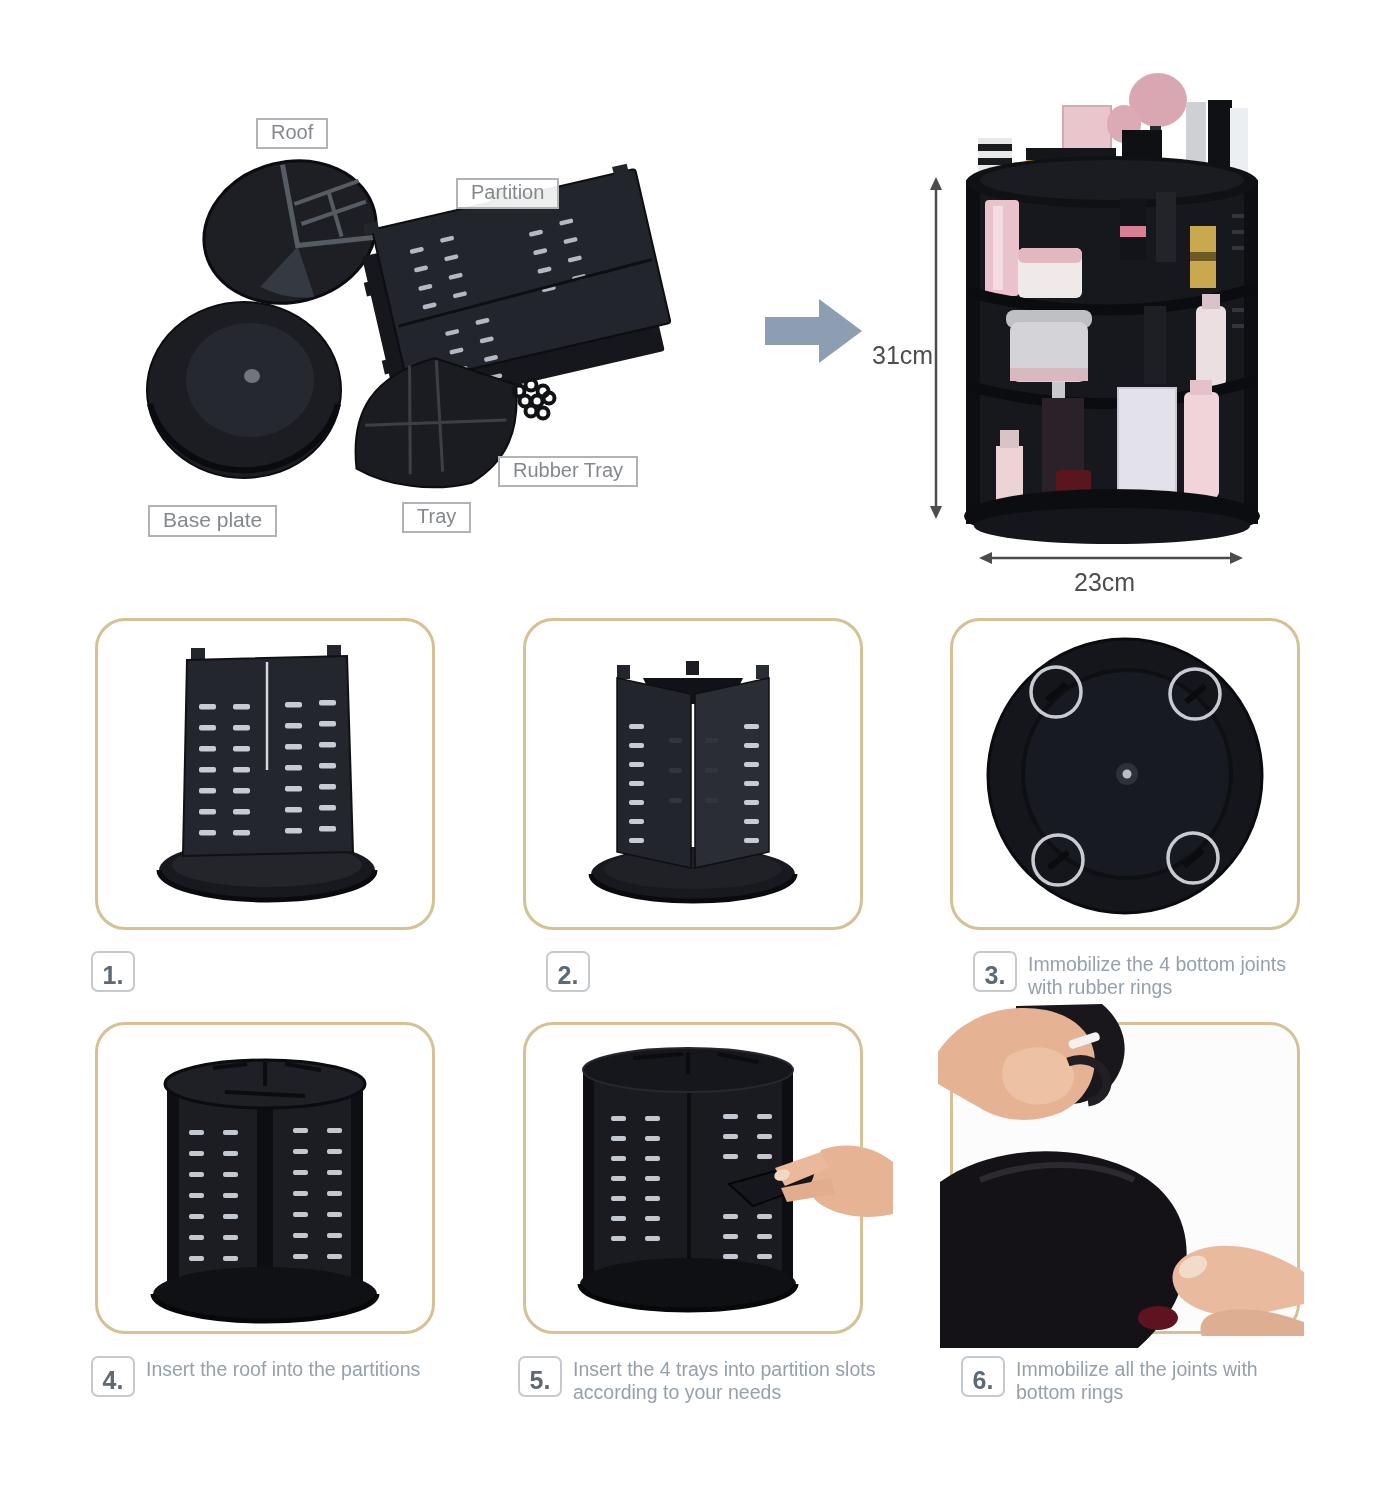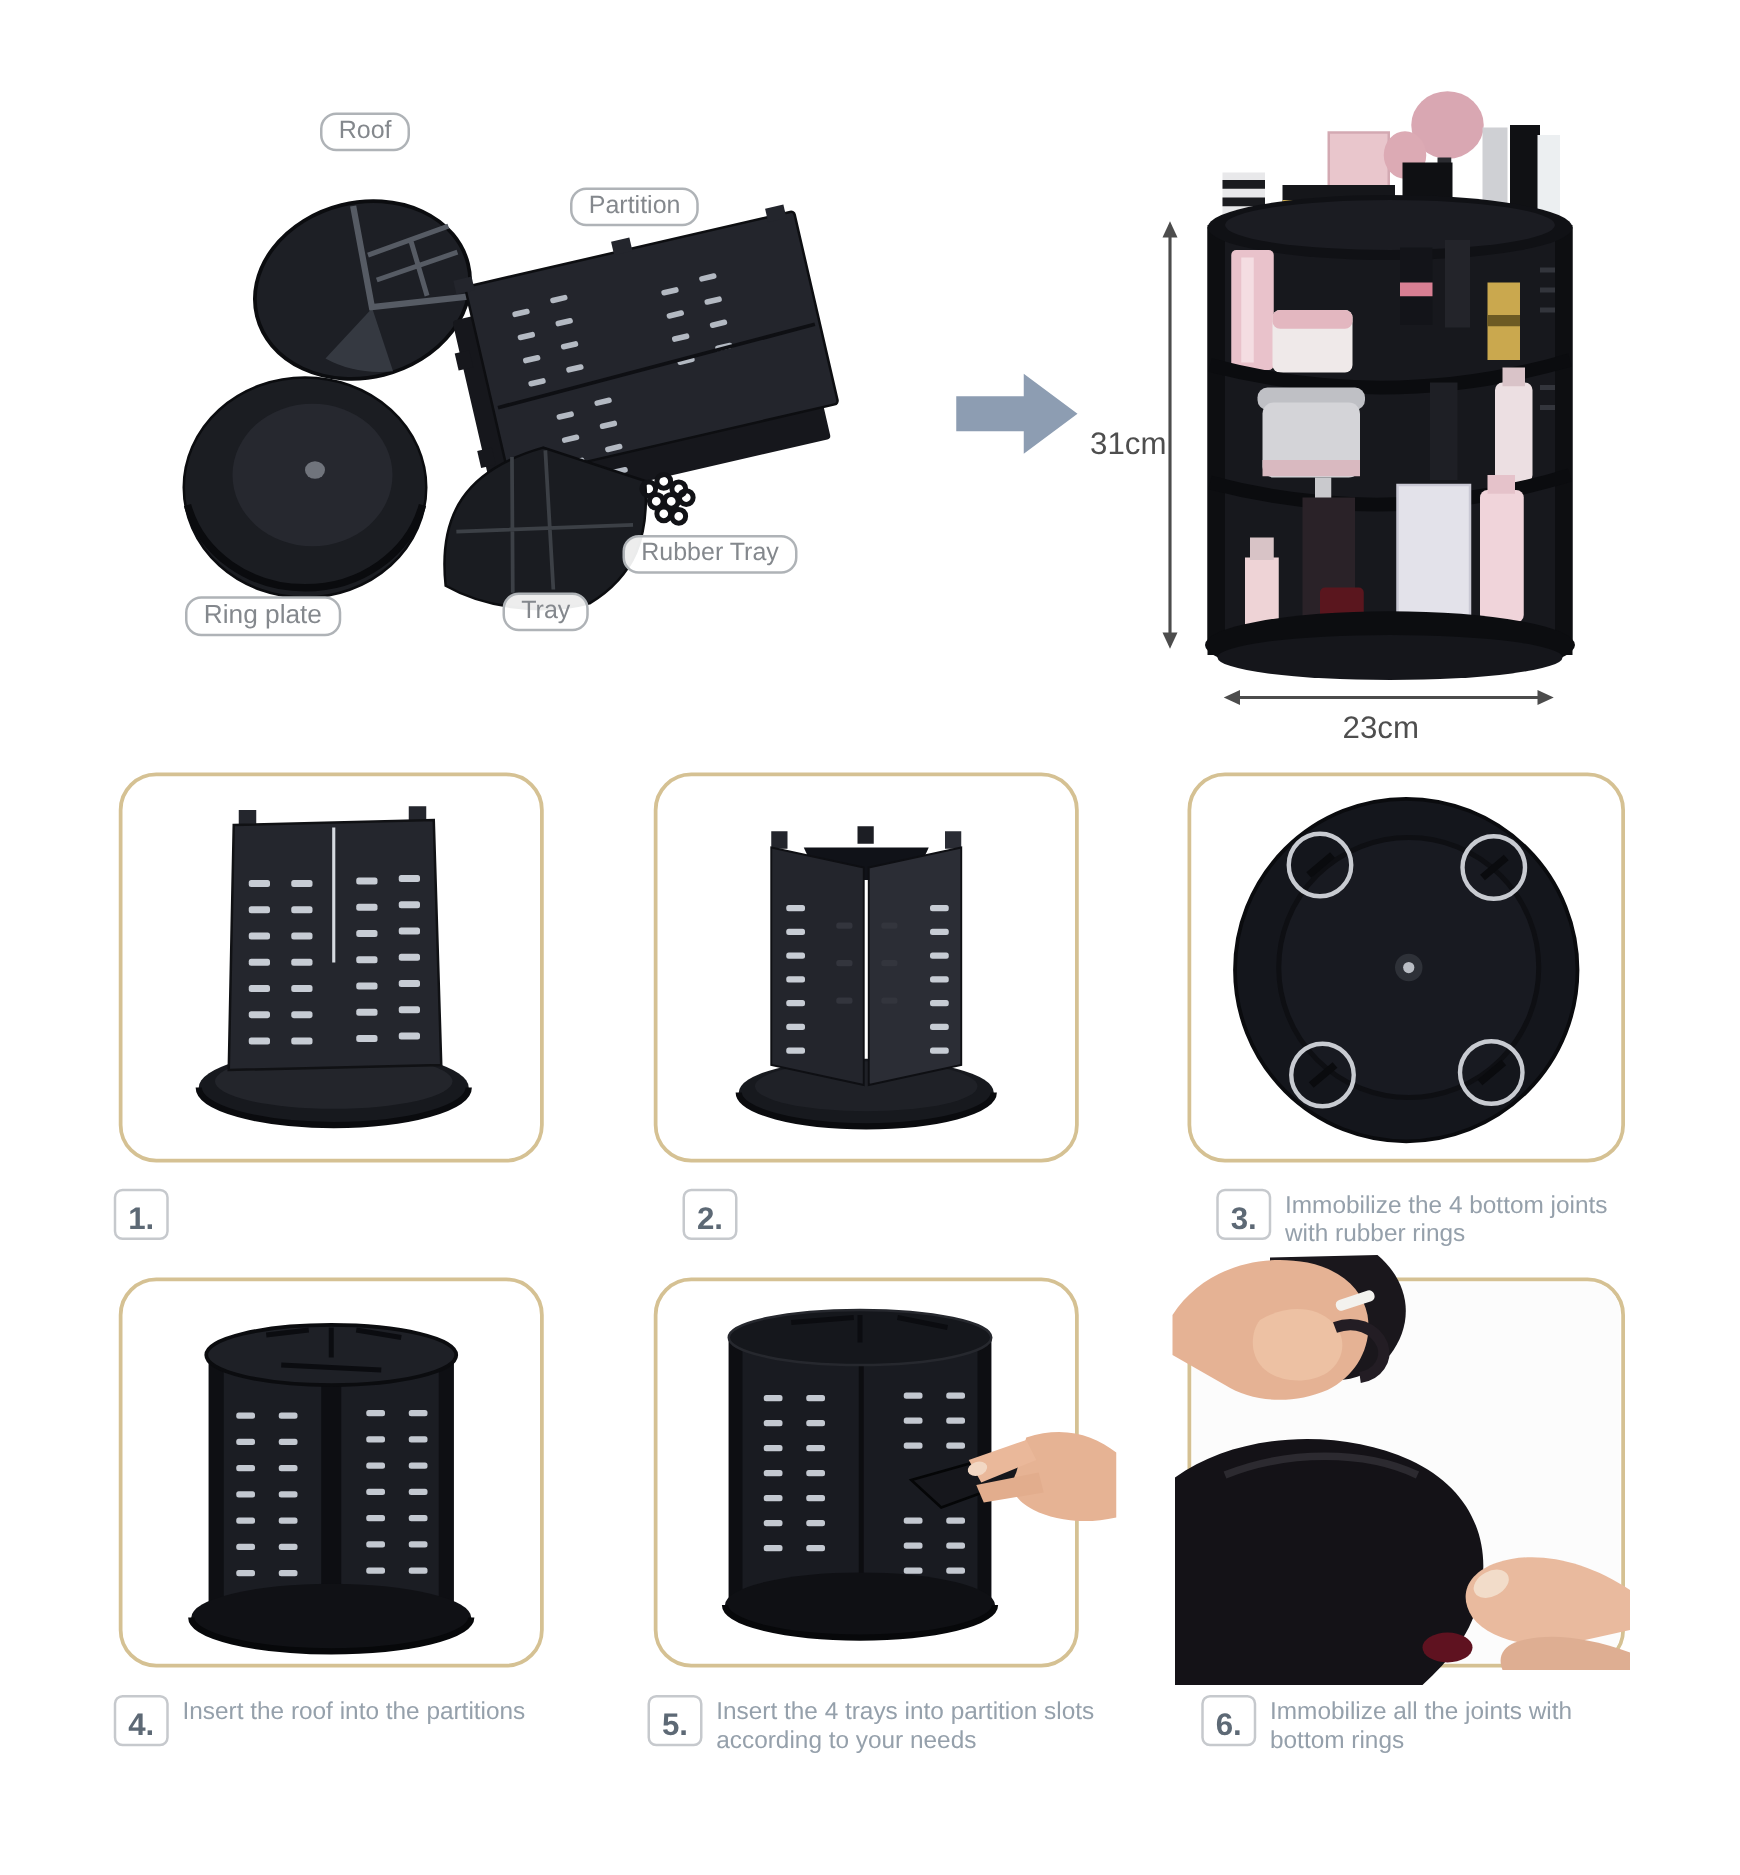--- a/index.html
+++ b/index.html
@@ -1,21 +1,21 @@
 <!DOCTYPE html>
 <html><head>
 <meta charset="utf-8">
 <style>
   html,body{margin:0;padding:0;background:#ffffff;}
   .canvas{position:relative;width:1392px;height:1500px;background:#fff;overflow:hidden;
           font-family:"Liberation Sans",sans-serif;}
   .abs{position:absolute;}
   
-  .plabel{position:absolute;border:2px solid #afb3b7;border-radius:13px;padding:1px 13px 3px;
-          color:#84888d;font-size:20px;background:rgba(255,255,255,.92);white-space:nowrap;z-index:5;}
+  .plabel{position:absolute;border:2px solid #afb3b7;border-radius:0;padding:1px 13px 3px;
+          color:#84888d;font-size:20px;background:rgba(255,255,255,.92);white-space:nowrap;z-index:5;margin-top:28px;}
   
   .dim{position:absolute;color:#4e4e4e;font-size:25px;z-index:5;}
   
   .stepbox{position:absolute;width:340px;height:312px;z-index:1;}
   .stepbox .frame{position:absolute;inset:0;border:3px solid #d5c193;border-radius:30px;z-index:2;}
   .stepbox svg{position:absolute;left:0;top:0;overflow:visible;z-index:3;}
   .stepbox.under svg{z-index:3;}
   
   .caption{position:absolute;display:flex;align-items:flex-start;z-index:5;}
   .badge{flex:0 0 auto;min-width:34px;height:36px;border:2px solid #c6c9cd;border-radius:7px;
@@ -162,21 +162,21 @@
           <rect x="1232" y="324" width="12" height="4"></rect>
         </g>
 
       <ellipse cx="1112" cy="516" rx="148" ry="27" fill="#0c0d10"></ellipse>
       <ellipse cx="1112" cy="526" rx="138" ry="18" fill="#15161b"></ellipse>
     </g>
   </svg>
 
   <div class="plabel" style="left:256px;top:90px;">Roof</div>
   <div class="plabel" style="left:456px;top:150px;">Partition</div>
-  <div class="plabel" style="left:148px;top:477px;font-size:21px;">Ring plate</div>
+  <div class="plabel" style="left:148px;top:477px;font-size:21px;">Base plate</div>
   <div class="plabel" style="left:402px;top:474px;text-align:center;">Tray</div>
   <div class="plabel" style="left:498px;top:428px;">Rubber Tray</div>
 
   <div class="dim" style="left:872px;top:341px;">31cm</div>
   <div class="dim" style="left:1074px;top:568px;">23cm</div>
 
   <div class="stepbox" style="left:95px;top:618px;">
     <div class="frame"></div>
     <svg width="340" height="312" viewBox="0 0 340 312">
       <defs>

